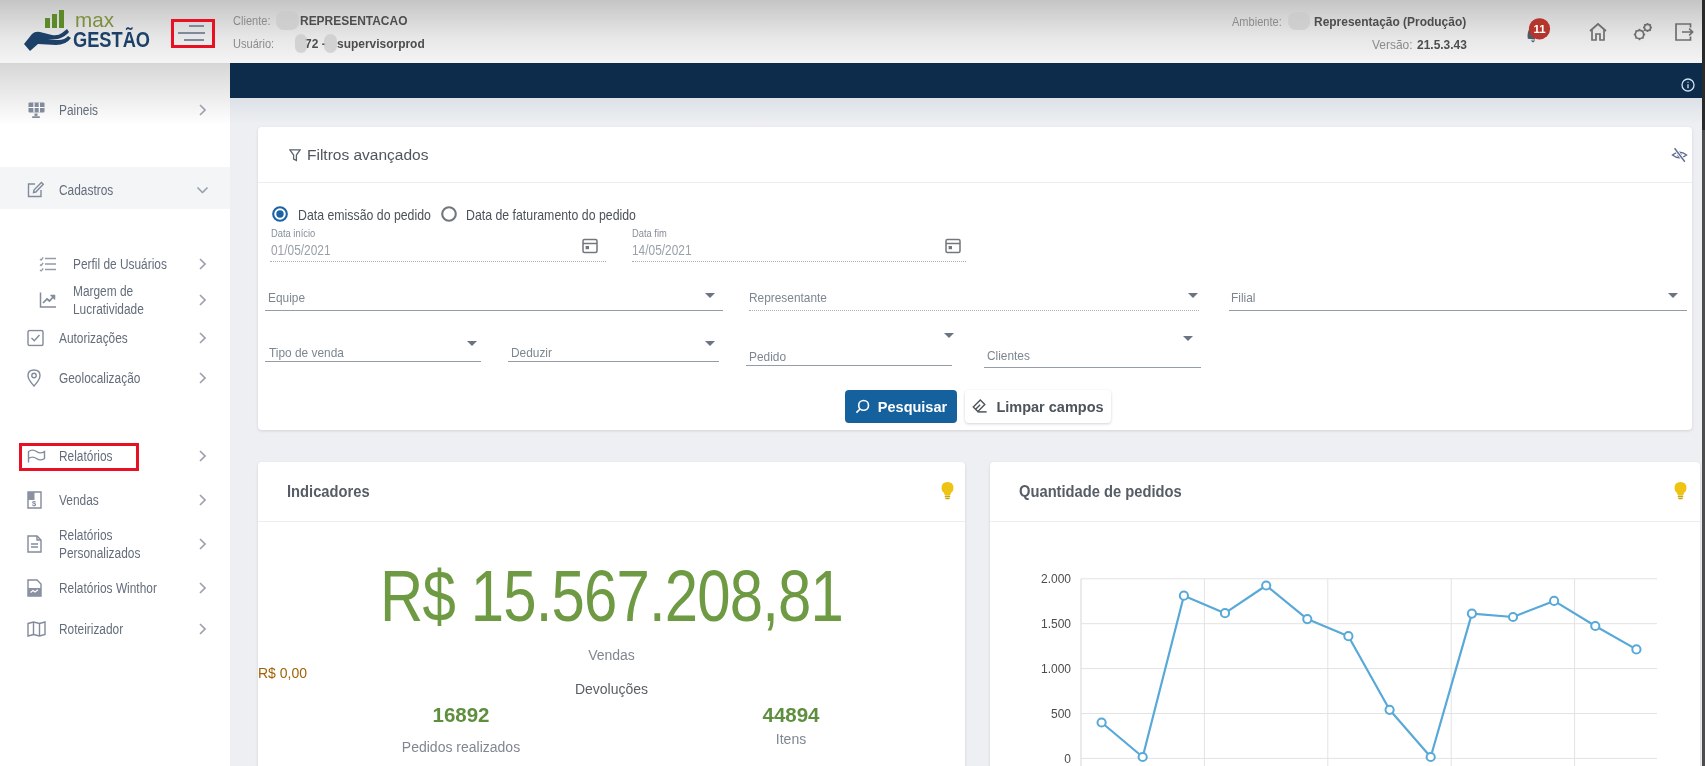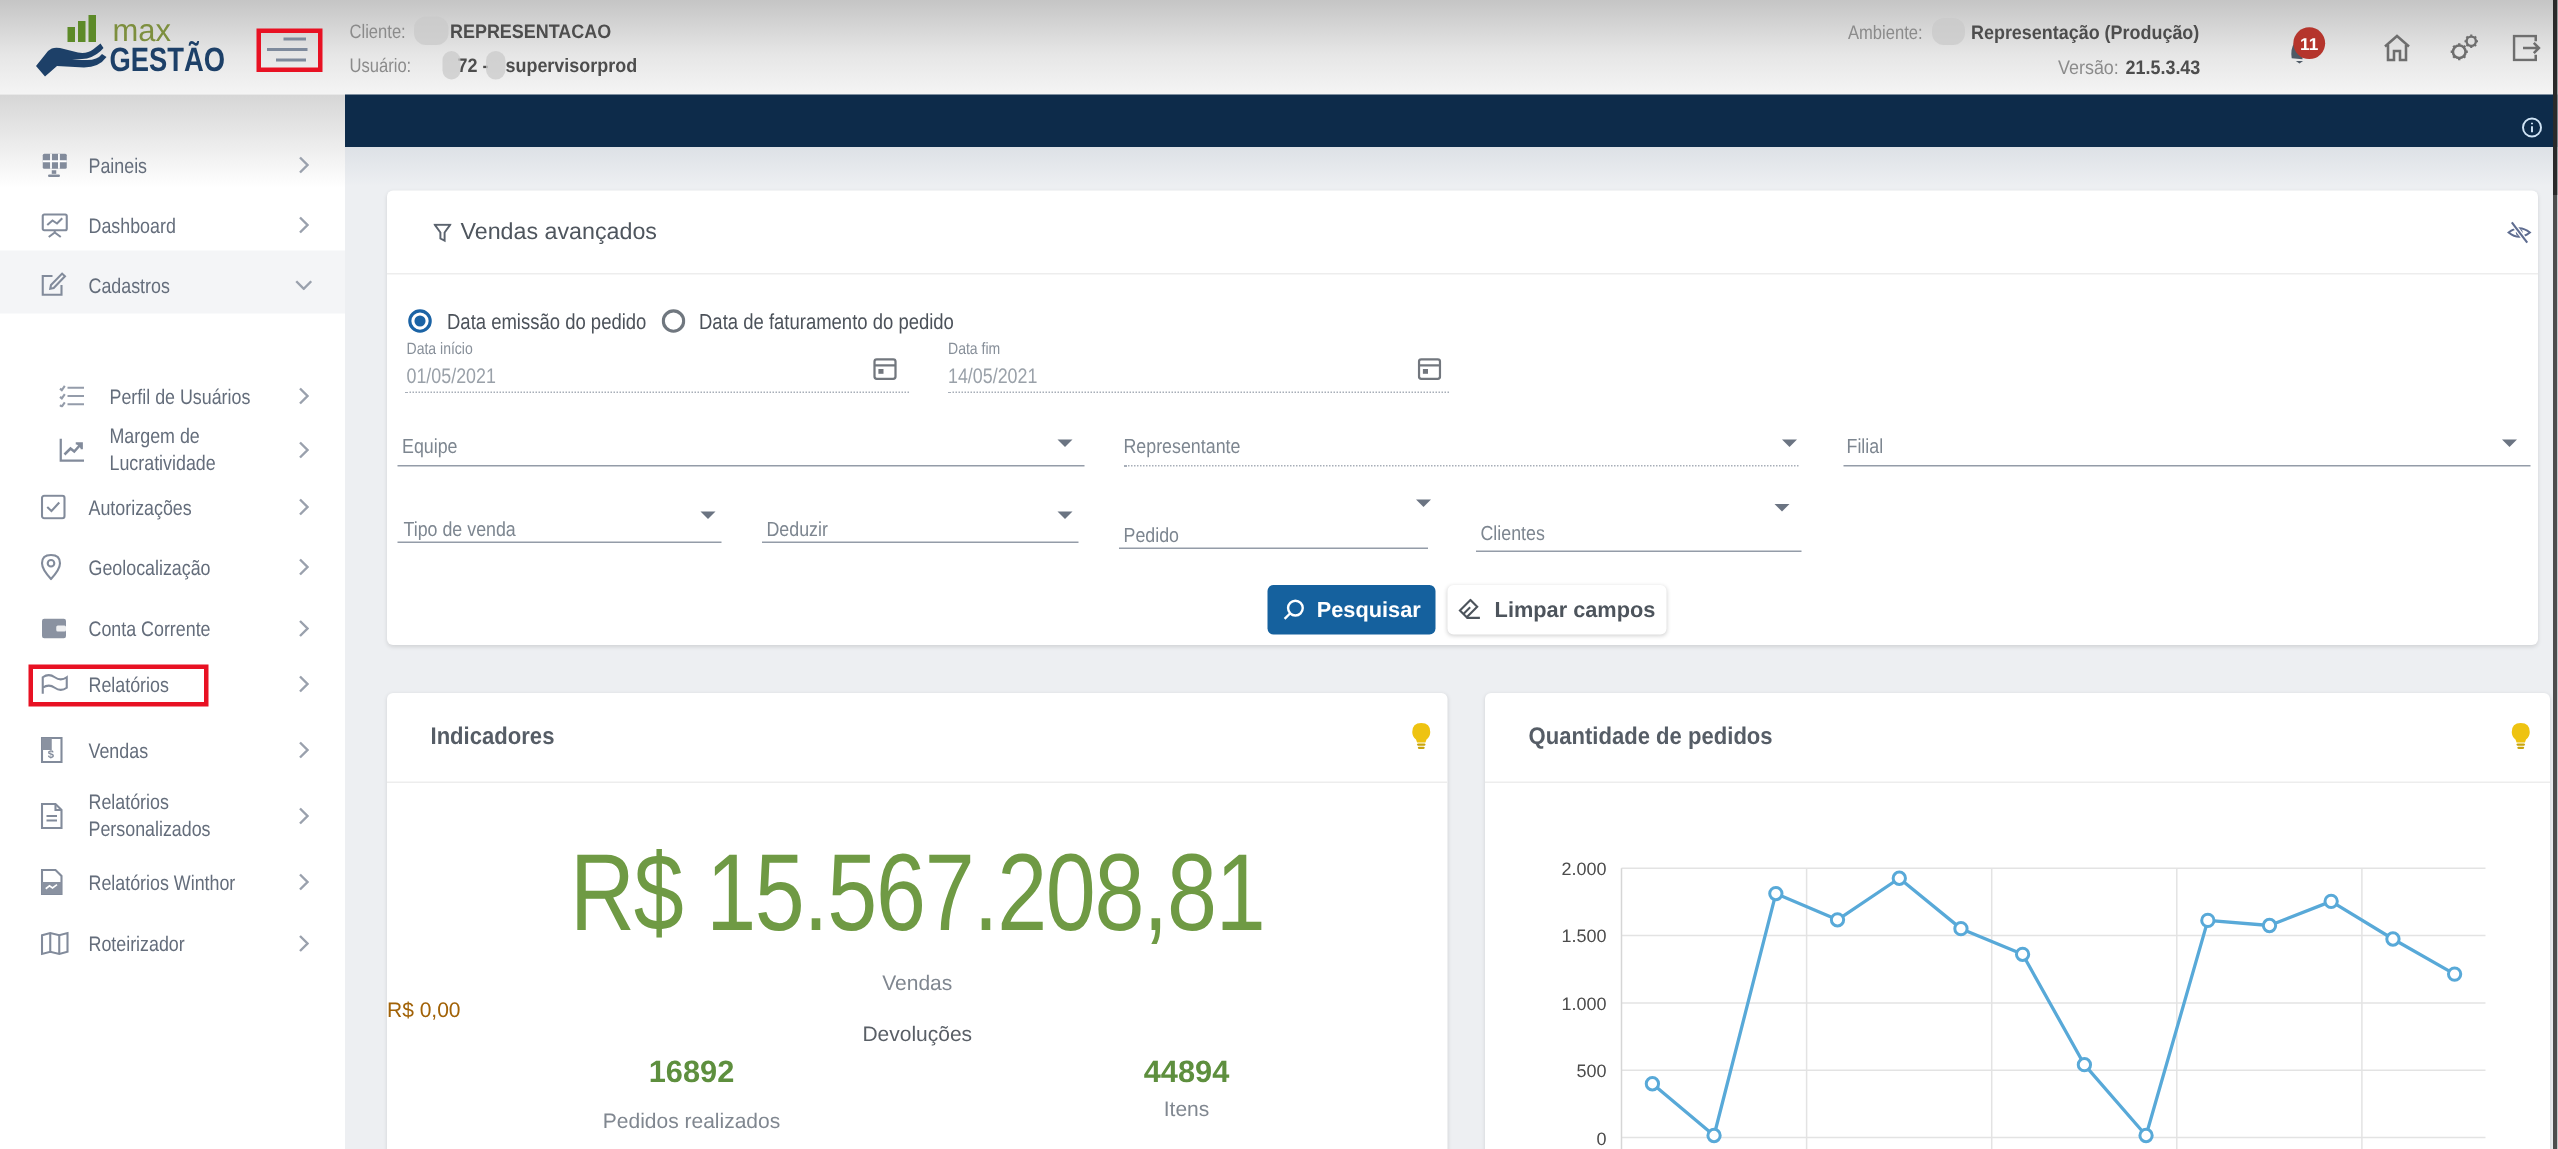--- a/index.html
+++ b/index.html
@@ -149,31 +149,20 @@
           <path d="M7 1 L7 11"></path>
           <path d="M12.3 1 L12.3 11"></path>
         </g>
       </svg>
     <div class="tx">Paineis</div>
     <svg class="chev" width="7" height="12" viewBox="0 0 7 12" fill="none" stroke="#9aa1ad" stroke-width="1.6">
         <path d="M1 1 L6 6 L1 11"></path>
       </svg>
   </div>
 
-  <div class="mrow" style="top:67px;">
-    <svg class="ic" width="19" height="18" viewBox="0 0 19 18" fill="none" stroke="#828b9b" stroke-width="1.4">
-        <rect x="1.5" y="2" width="16" height="10.5" rx="1"></rect>
-        <path d="M4.5 9 L8 6 L11 8 L14.5 4.5"></path>
-        <path d="M9.5 12.5 L9.5 14.5 M5.5 17 L9.5 14 L13.5 17"></path>
-      </svg>
-    <div class="tx">Dashboard</div>
-    <svg class="chev" width="7" height="12" viewBox="0 0 7 12" fill="none" stroke="#9aa1ad" stroke-width="1.6">
-        <path d="M1 1 L6 6 L1 11"></path>
-      </svg>
-  </div>
 
   <div class="mrow" style="top:107px;">
     <svg class="ic" width="18" height="18" viewBox="0 0 18 18" fill="none" stroke="#828b9b" stroke-width="1.4">
         <path d="M14 9 L14 15.5 L1.5 15.5 L1.5 3 L8 3"></path>
         <path d="M6.5 11.5 L8.8 11 L16.3 3.2 L14.4 1.4 L7 9 L6.5 11.5 Z"></path>
       </svg>
     <div class="tx">Cadastros</div>
     <svg class="chev" style="transform:translateY(-50%) rotate(90deg);" width="7" height="12" viewBox="0 0 7 12" fill="none" stroke="#9aa1ad" stroke-width="1.6">
         <path d="M1 1 L6 6 L1 11"></path>
       </svg>
@@ -218,30 +207,20 @@
     <svg class="ic" width="14" height="18" viewBox="0 0 14 18" fill="none" stroke="#828b9b" stroke-width="1.4">
         <path d="M7 17 Q1 10.5 1 6.5 Q1 1 7 1 Q13 1 13 6.5 Q13 10.5 7 17 Z"></path>
         <circle cx="7" cy="6.5" r="2.2"></circle>
       </svg>
     <div class="tx">Geolocalização</div>
     <svg class="chev" width="7" height="12" viewBox="0 0 7 12" fill="none" stroke="#9aa1ad" stroke-width="1.6">
         <path d="M1 1 L6 6 L1 11"></path>
       </svg>
   </div>
 
-  <div class="mrow" style="top:336px;">
-    <svg class="ic" width="18" height="15" viewBox="0 0 18 15">
-        <rect x="1" y="1" width="16" height="13" rx="1.5" fill="#8a92a1"></rect>
-        <rect x="10.5" y="5.5" width="6.5" height="4" rx="1" fill="#fff" opacity=".85"></rect>
-      </svg>
-    <div class="tx">Conta Corrente</div>
-    <svg class="chev" width="7" height="12" viewBox="0 0 7 12" fill="none" stroke="#9aa1ad" stroke-width="1.6">
-        <path d="M1 1 L6 6 L1 11"></path>
-      </svg>
-  </div>
 
   <div class="mrow" style="top:373px;">
     <svg class="ic" width="19" height="15" viewBox="0 0 19 15" fill="none" stroke="#828b9b" stroke-width="1.4">
         <path d="M1.5 14 L1.5 3 Q5.5 .2 9.5 3 Q13.5 5.8 17.5 3 L17.5 10 Q13.5 12.8 9.5 10 Q5.5 7.2 1.5 10"></path>
       </svg>
     <div class="tx">Relatórios</div>
     <svg class="chev" width="7" height="12" viewBox="0 0 7 12" fill="none" stroke="#9aa1ad" stroke-width="1.6">
         <path d="M1 1 L6 6 L1 11"></path>
       </svg>
   </div>
@@ -303,21 +282,21 @@
         <path d="M7 3.8 L7 4.8"></path>
     </svg>
   </div>
   <div id="mainshade"></div>
 
   <div class="card" id="fcard" style="left:28px; top:64px; width:1434px; height:303px;">
     <div class="cardhead" style="height:56px;">
       <svg class="abs" style="left:31px; top:22px;" width="12" height="13" viewBox="0 0 12 13" fill="none" stroke="#5b636e" stroke-width="1.3">
         <path d="M.8 .8 L11.2 .8 L7.4 6 L7.4 11.4 L4.6 10 L4.6 6 Z"></path>
       </svg>
-      <div class="htitle" style="left:49px; font-size:15.5px; font-weight:400; color:#4f565e; transform:translateY(-50%);">Vendas avançados</div>
+      <div class="htitle" style="left:49px; font-size:15.5px; font-weight:400; color:#4f565e; transform:translateY(-50%);">Filtros avançados</div>
       <svg class="abs" style="left:1413px; top:20px;" width="17" height="16" viewBox="0 0 24 22" fill="none" stroke="#5e6c90" stroke-width="1.9">
         <path d="M2 11 Q12 3 22 11 Q12 19 2 11 Z"></path>
         <circle cx="12" cy="11" r="3.2" fill="#5e6c90" stroke="none"></circle>
         <path d="M5 1.5 L19.5 20.5" stroke="#fff" stroke-width="4.5"></path>
         <path d="M5 1.5 L19.5 20.5" stroke-width="2"></path>
       </svg>
     </div>
     <div id="fbody">
 
       <svg class="abs" style="left:14px; top:79px;" width="16" height="16" viewBox="0 0 16 16">

